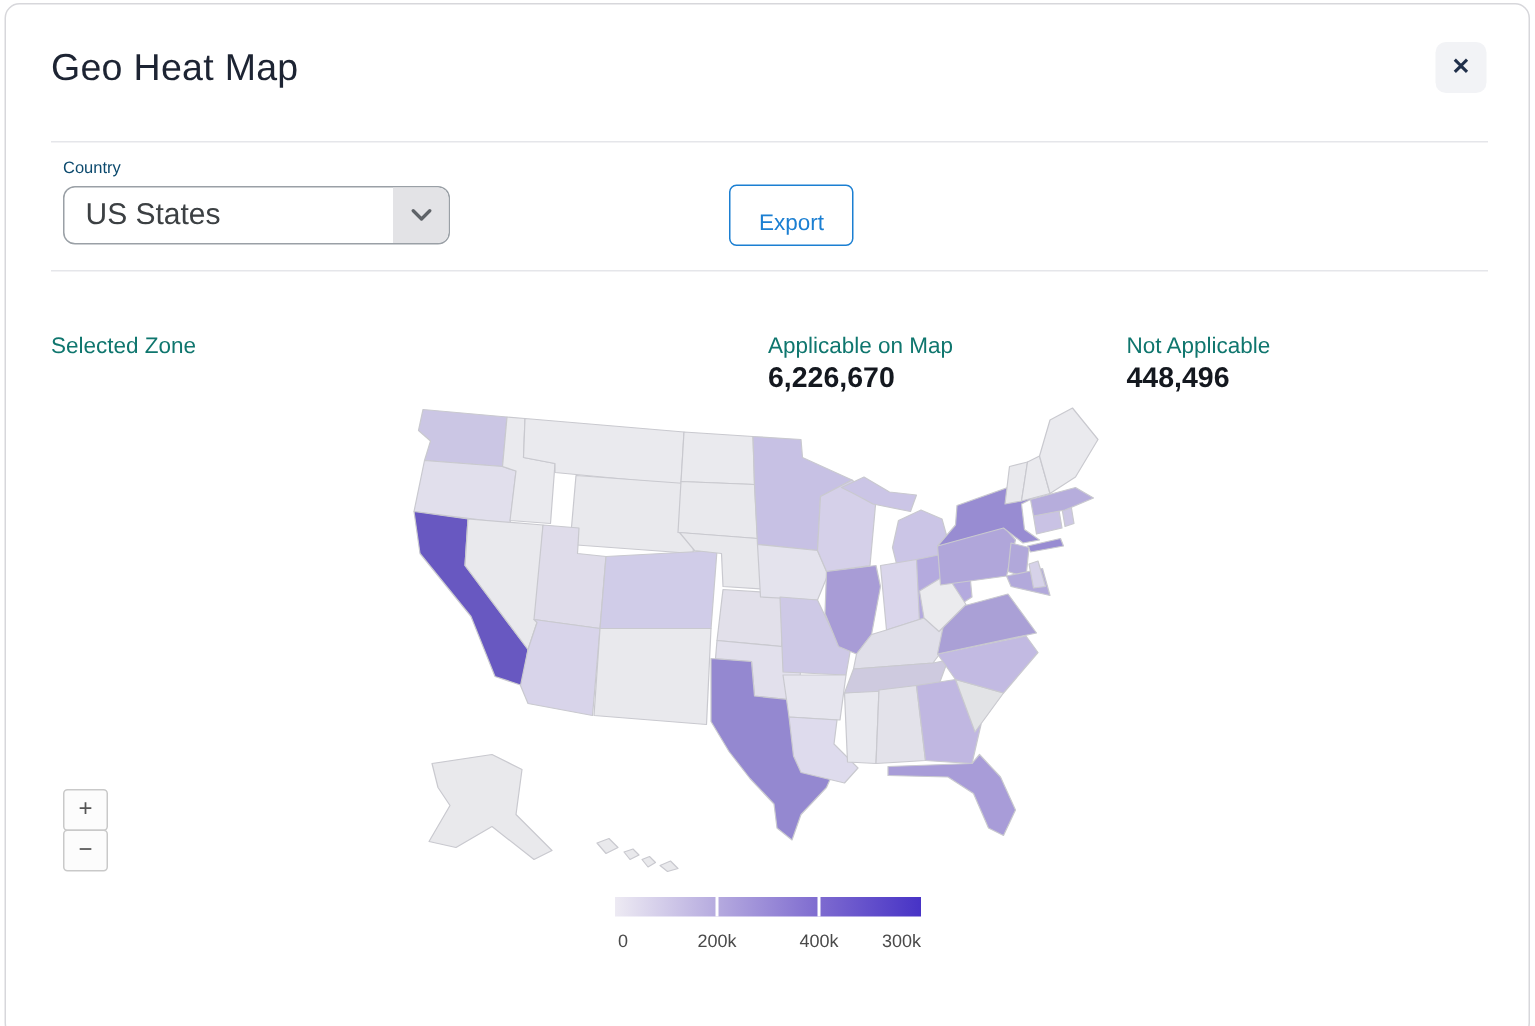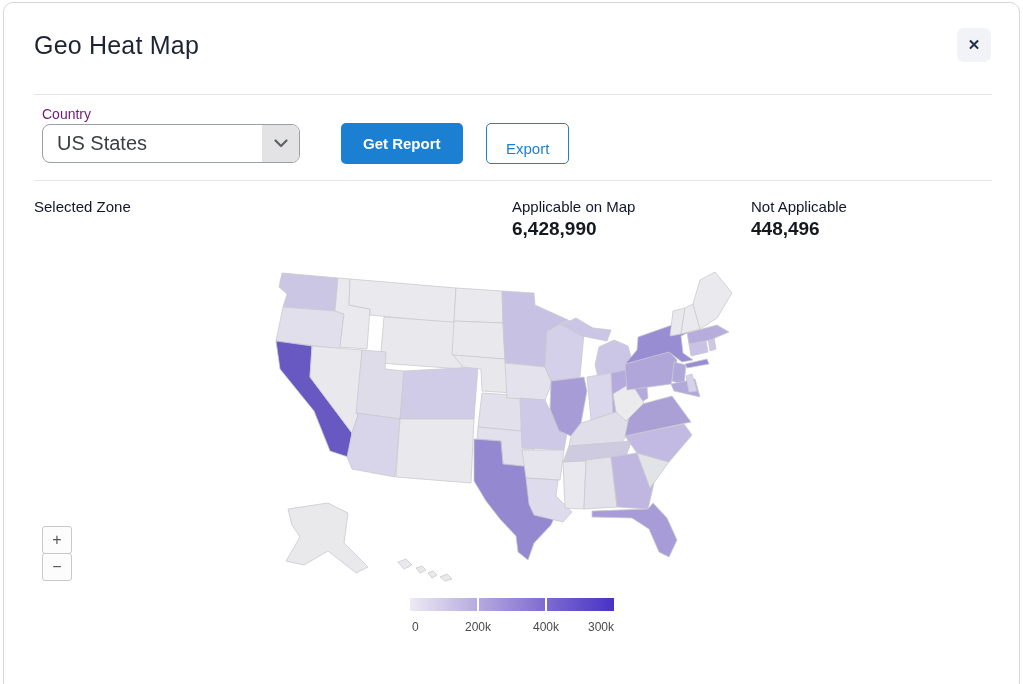--- a/index.html
+++ b/index.html
@@ -13,21 +13,21 @@
     font-size: 25px; font-weight: 400; color: #1d2433; letter-spacing: .2px;
   }
   .close-btn {
     position: absolute; left: 953px; top: 25px; width: 34px; height: 34px;
     background: #f2f3f6; border: none; border-radius: 7px; cursor: pointer;
     font-size: 15px; font-weight: 700; color: #21304b; line-height: 34px; text-align: center;
   }
   .divider { position: absolute; left: 30px; right: 27px; height: 1px; background: #e5e6ea; }
   .divider-1 { top: 91px; }
   .divider-2 { top: 177px; }
-  .country-label { position: absolute; left: 38px; top: 103px; font-size: 14px; color: #701a75; }
+  .country-label { position: absolute; left: 38px; top: 103px; font-size: 11px; color: #0c4a6e; }
   .select {
     position: absolute; left: 38px; top: 121px; width: 258px; height: 39px;
     background: #fff; border: 1px solid #9aa0a6; border-radius: 8px; cursor: pointer;
   }
   .select-value {
     position: absolute; left: 14px; top: 0; line-height: 37px; font-size: 20px; color: #3c4043;
   }
   .select-chevron-box {
     position: absolute; right: 0; top: 0; width: 37px; height: 37px;
     background: #e3e3e6; border-radius: 0 7px 7px 0;
@@ -37,21 +37,21 @@
     position: absolute; left: 337px; top: 120px; height: 41px; padding: 0 22px;
     background: #1b7fd2; color: #fff; font-size: 15px; font-weight: 600;
     border: none; border-radius: 5px; cursor: pointer; font-family: inherit;
   }
   .btn-outline {
     position: absolute; left: 482px; top: 120px; height: 41px; padding: 16px 19px;
     background: #fff; color: #1b7fd2; font-size: 15px; font-weight: 500;
     border: 1px solid #1b7fd2; border-radius: 5px; cursor: pointer; font-family: inherit;
   }
   .stat { position: absolute; top: 195px; }
-  .stat .lbl { font-size: 15px; color: #0f172a; }
+  .stat .lbl { font-size: 15px; color: #0f766e; margin-top: 24px; }
   .stat .val { margin-top: 3px; font-size: 19px; font-weight: 700; color: #14181f; }
   .stat-0 { left: 30px; } .stat-1 { left: 268px; } .stat-2 { left: 508px; } .stat-3 { left: 747px; }
   .map-svg { position: absolute; left: 266px; top: 260px; }
   .zoom-controls { position: absolute; left: 38px; top: 523px; width: 30px; }
   .zoom-btn {
     display: block; width: 30px; height: 28px; background: #fcfcfc;
     border: 1px solid #c9c9c9; border-radius: 3px; cursor: pointer;
     font-size: 16px; color: #555; line-height: 24px; text-align: center; font-family: inherit;
   }
   .zoom-btn + .zoom-btn { margin-top: -1px; }
@@ -82,32 +82,31 @@
 
   <div class="select">
     <span class="select-value">US States</span>
     <span class="select-chevron-box">
       <svg width="14" height="9" viewBox="0 0 14 9">
         <path d="M1.5 1.5 L7 7 L12.5 1.5" fill="none" stroke="#5f6368" stroke-width="2.2" stroke-linecap="round" stroke-linejoin="round"></path>
       </svg>
     </span>
   </div>
 
-  <button class="btn-primary">Get Report</button>
   <button class="btn-outline">Export</button>
 
   <div class="divider divider-2"></div>
 
   <div class="stat stat-0">
     <div class="lbl">Selected Zone</div>
     <div class="val"></div>
   </div>
   <div class="stat stat-2">
     <div class="lbl">Applicable on Map</div>
-    <div class="val">6,428,990</div>
+    <div class="val">6,226,670</div>
   </div>
   <div class="stat stat-3">
     <div class="lbl">Not Applicable</div>
     <div class="val">448,496</div>
   </div>
 
   <svg class="map-svg" width="480" height="330" viewBox="0 0 480 330">
       <path d="M18,246 L58,240 L78,250 L74,280 L98,304 L86,310 L58,288 L34,302 L16,298 L30,274 L22,262 Z" fill="#e9e9ec" stroke="#c9c9cf" stroke-width="0.8" stroke-linejoin="round"></path>
       <path d="M128,299 L136,296 L142,302 L134,306 Z M146,305 L152,303 L156,307 L150,310 Z M158,310 L163,308 L167,312 L162,315 Z M170,314 L177,311 L182,316 L175,318 Z" fill="#e9e9ec" stroke="#c9c9cf" stroke-width="0.8" stroke-linejoin="round"></path>
       <path d="M12,10 L68,15 L65,48 L13,44 L17,31 L9,24 Z" fill="#cbc6e4" stroke="#c9c9cf" stroke-width="0.8" stroke-linejoin="round"></path>

